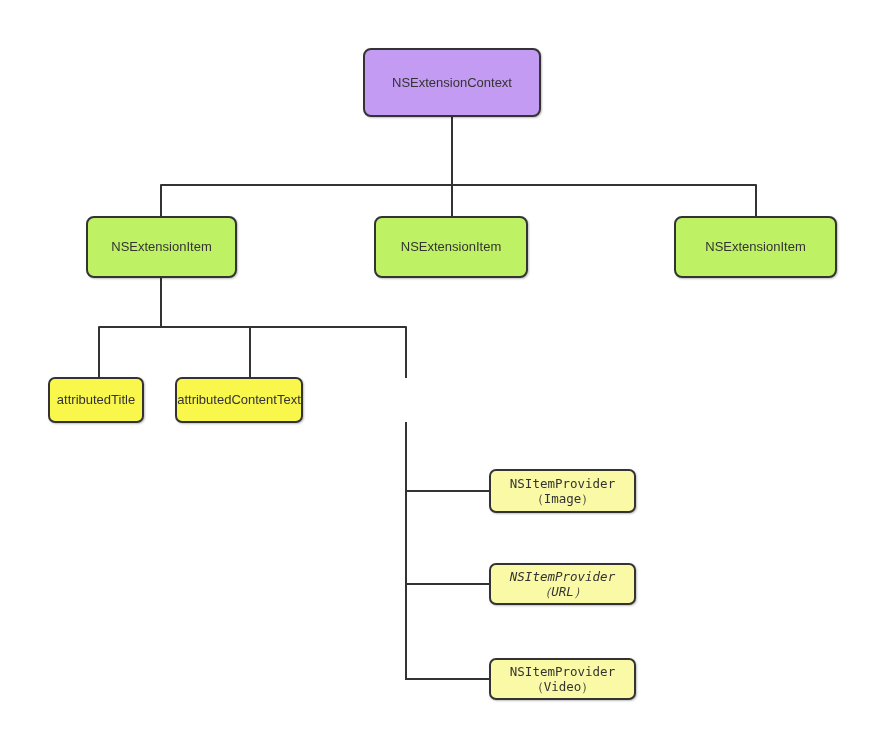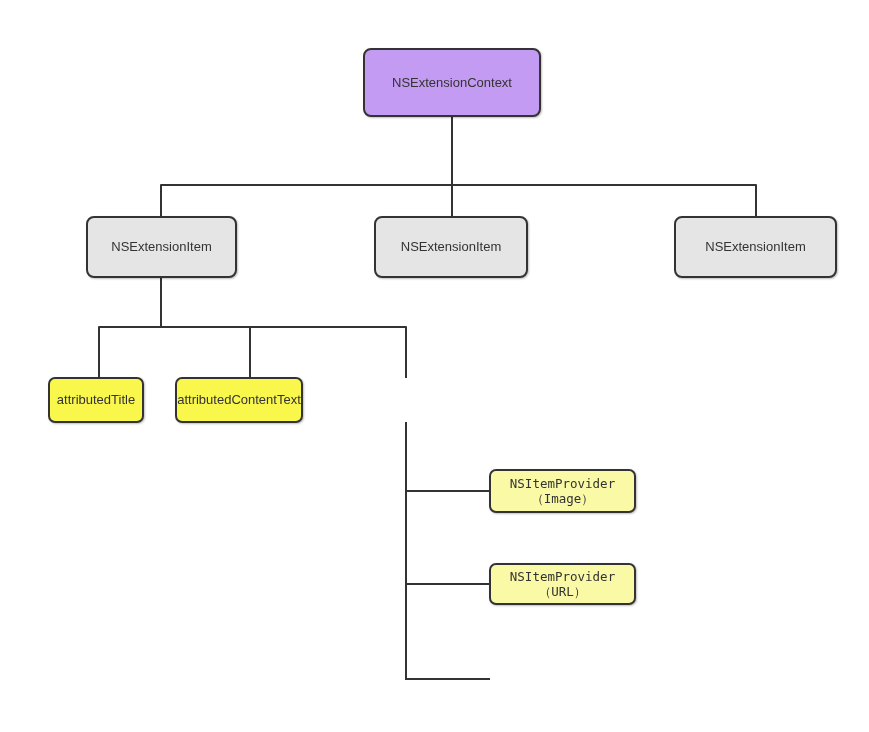--- a/index.html
+++ b/index.html
@@ -38,42 +38,42 @@
   }
   .node-context {
     left: 363px; top: 48px; width: 178px; height: 69px;
     background: #c49bf2;
     border-radius: 8px;
   }
   .node-item1 { left: 86px;  top: 216px; width: 151px; height: 62px; }
   .node-item2 { left: 374px; top: 216px; width: 154px; height: 62px; }
   .node-item3 { left: 674px; top: 216px; width: 163px; height: 62px; }
   .node-item {
-    background: #e5e5e5;
+    background: #bef264;
     border-radius: 8px;
   }
   .node-prop {
     background: #f9f74c;
     border-radius: 7px;
     height: 46px;
     top: 377px;
   }
   .node-prop1 { left: 48px;  width: 96px; }
   .node-prop2 { left: 175px; width: 128px; }
   .node-prop3 { left: 353px; width: 105px; }
   .node-provider {
     background: #faf9a6;
     border-radius: 7px;
     left: 489px;
     width: 147px;
     font-family: "DejaVu Sans Mono", "Liberation Mono", monospace;
     font-size: 12.5px;
   }
   .node-provider1 { top: 469px; height: 44px; }
-  .node-provider2 { top: 563px; height: 42px; }
+  .node-provider2 { top: 563px; height: 42px; font-style: italic; }
   .node-provider3 { top: 658px; height: 42px; }
 </style>
 </head>
 <body>
 
 <div class="canvas">
 
   <svg class="wires" viewBox="0 0 869 732" xmlns="http://www.w3.org/2000/svg">
     <g fill="none" stroke="#333333" stroke-width="2" stroke-linejoin="round" stroke-linecap="square">
 
@@ -101,14 +101,15 @@
 
   <div class="node node-prop node-prop1">attributedTitle</div>
 
   <div class="node node-prop node-prop2">attributedContentText</div>
 
 
   <div class="node node-provider node-provider1">NSItemProvider（Image）</div>
 
   <div class="node node-provider node-provider2">NSItemProvider（URL）</div>
 
+  <div class="node node-provider node-provider3">NSItemProvider（Video）</div>
 
 </div>
 
 </body></html>

